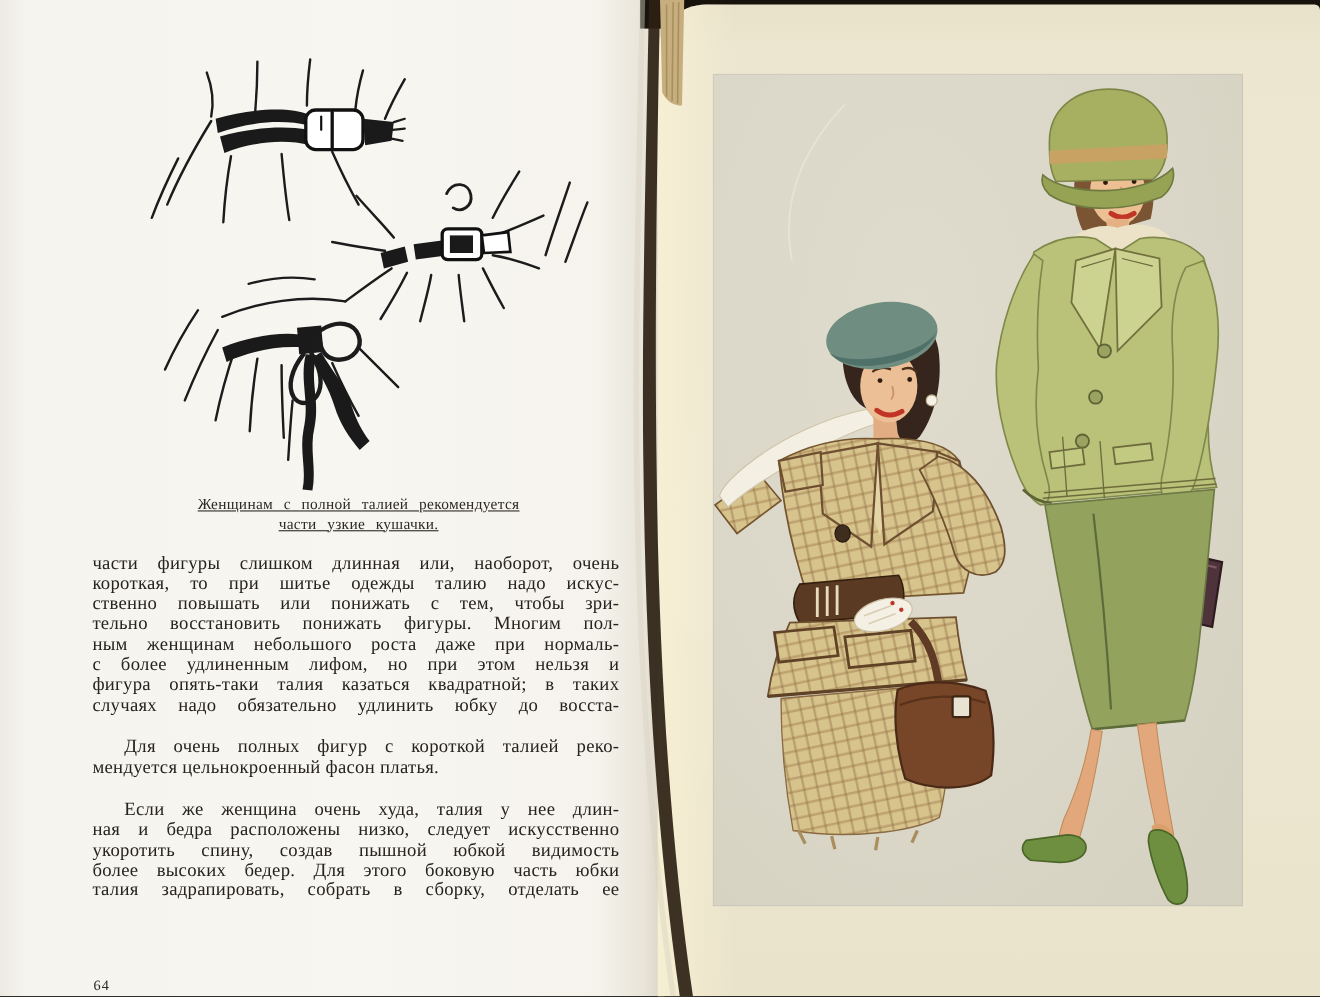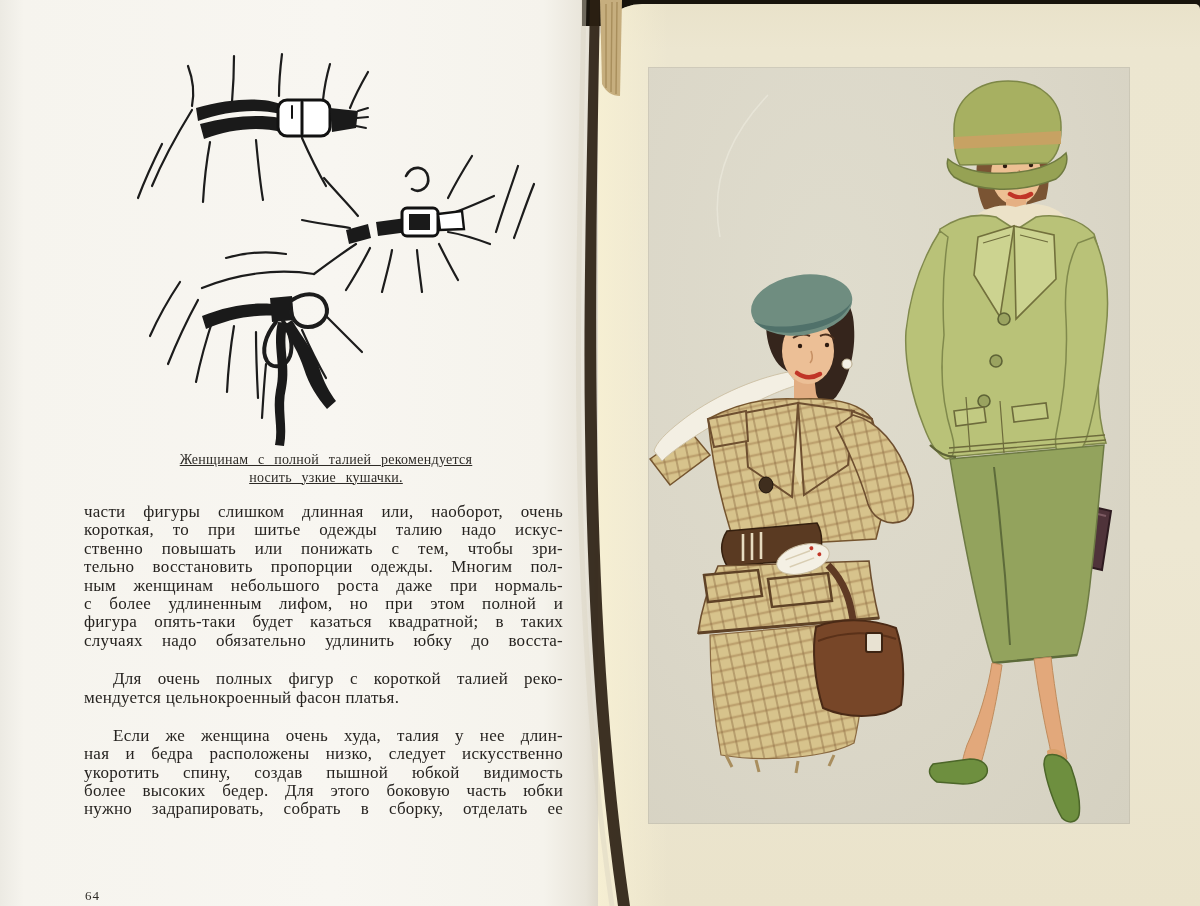--- a/index.html
+++ b/index.html
@@ -117,39 +117,39 @@
           <path d="M170,274 C159,288 155,303 161,313 C167,322 180,319 184,308 C188,296 183,283 177,273" stroke-width="4"></path>
 
           <path d="M172,274 C166,298 176,318 170,342 C166,362 173,380 169,397 L178,398 C182,378 175,360 180,340 C185,316 175,296 182,275 Z" fill="#1a1a1a" stroke="none"></path>
           <path d="M186,272 C196,290 208,302 213,319 C218,335 224,345 230,353 L221,361 C211,349 203,337 198,321 C193,305 185,293 177,278 Z" fill="#1a1a1a" stroke="none"></path>
         </g>
       </g>
     </svg>
 
     <div class="caption">
       <div>Женщинам с полной талией рекомендуется</div>
-      <div>носить узкие кушачки.</div>
+      <div>части узкие кушачки.</div>
     </div>
 
     <div class="body-text">
         <div class="bt-line">части фигуры слишком длинная или, наоборот, очень</div>
         <div class="bt-line">короткая, то при шитье одежды талию надо искус-</div>
         <div class="bt-line">ственно повышать или понижать с тем, чтобы зри-</div>
-        <div class="bt-line">тельно восстановить пропорции одежды. Многим пол-</div>
+        <div class="bt-line">тельно восстановить понижать фигуры. Многим пол-</div>
         <div class="bt-line">ным женщинам небольшого роста даже при нормаль-</div>
-        <div class="bt-line">с более удлиненным лифом, но при этом полной и</div>
-        <div class="bt-line">фигура опять-таки будет казаться квадратной; в таких</div>
+        <div class="bt-line">с более удлиненным лифом, но при этом нельзя и</div>
+        <div class="bt-line">фигура опять-таки талия казаться квадратной; в таких</div>
         <div class="bt-line">случаях надо обязательно удлинить юбку до восста-</div>
         <div class="bt-line ind">Для очень полных фигур с короткой талией реко-</div>
         <div class="bt-line end">мендуется цельнокроенный фасон платья.</div>
         <div class="bt-line ind">Если же женщина очень худа, талия у нее длин-</div>
         <div class="bt-line">ная и бедра расположены низко, следует искусственно</div>
         <div class="bt-line">укоротить спину, создав пышной юбкой видимость</div>
         <div class="bt-line">более высоких бедер. Для этого боковую часть юбки</div>
-        <div class="bt-line">нужно задрапировать, собрать в сборку, отделать ее</div>
+        <div class="bt-line">талия задрапировать, собрать в сборку, отделать ее</div>
       </div>
 
     <div class="page-number">64</div>
   </div>
 
   <div class="binding-top"></div>
 
   <div class="right-page">
     <div class="plate">
       <svg class="plate-art" viewBox="0 0 482 757">

